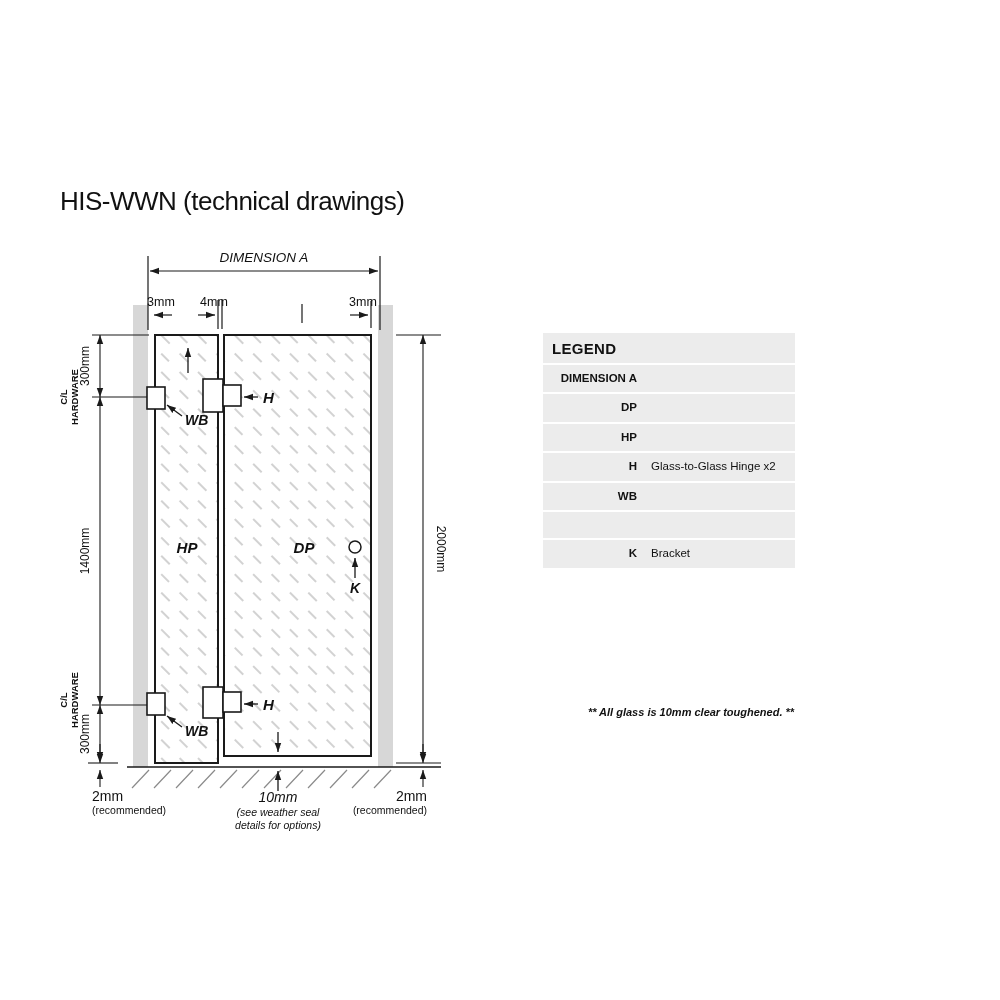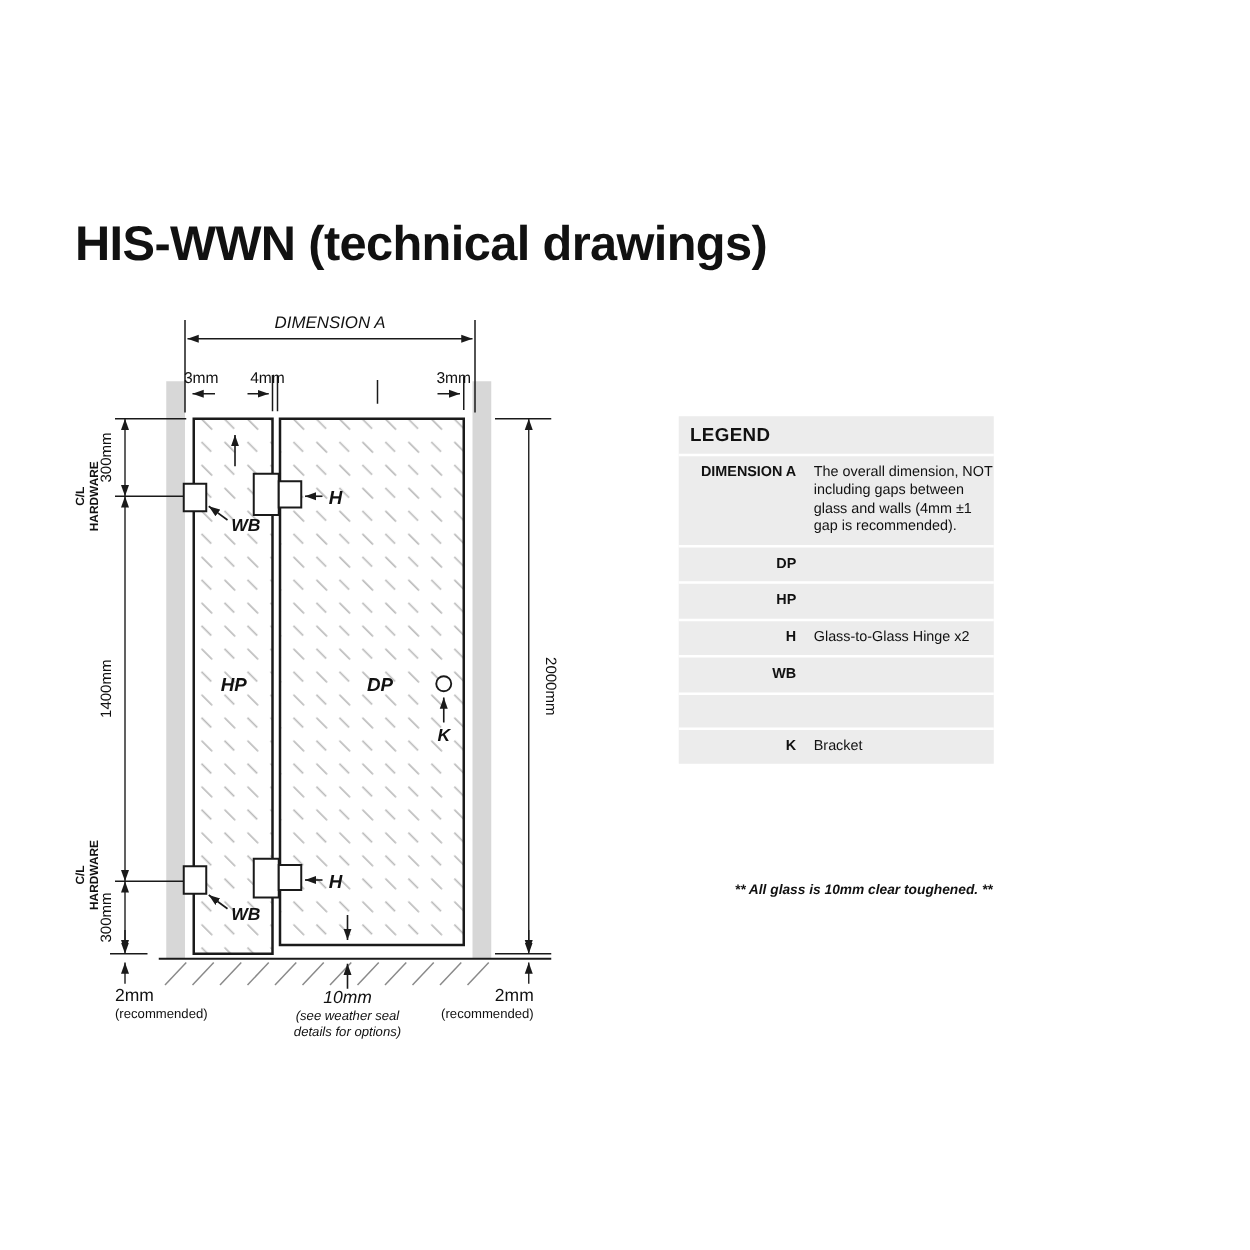--- a/index.html
+++ b/index.html
@@ -1,18 +1,18 @@
 <!DOCTYPE html>
 <html><head>
 <meta charset="utf-8">
 <style>
   html,body{margin:0;padding:0;background:#fff;}
   .page{position:relative;width:1000px;height:1000px;background:#fff;overflow:hidden;
         font-family:"Liberation Sans", sans-serif;color:#111;}
-  .title{position:absolute;left:60px;top:174px;font-size:39px;font-weight:bold;
+  .title{position:absolute;left:60px;top:186px;font-size:26px;font-weight:normal;
          letter-spacing:-0.5px;white-space:nowrap;}
   svg.drawing{position:absolute;left:0;top:0;}
   svg.drawing text{font-family:"Liberation Sans", sans-serif;fill:#111;}
   .dimtxt{font-size:12px;}
   .gaptxt{font-size:12.5px;}
   .cltxt{font-size:9.5px;font-weight:bold;}
   .lbl{font-size:15px;font-weight:bold;font-style:italic;}
   .lbl-sm{font-size:14px;font-weight:bold;font-style:italic;}
   .ital{font-style:italic;}
   .note{font-size:10.5px;}
@@ -169,21 +169,20 @@
     <text class="note ital" x="278" y="829" text-anchor="middle">details for options)</text>
     <text class="mmtxt" x="427" y="801" text-anchor="end">2mm</text>
     <text class="note" x="427" y="814" text-anchor="end">(recommended)</text>
   </svg>
 
   <div class="legend">
     <div class="lg-header">LEGEND</div>
     <div>
         <div class="lg-row">
           <div class="lg-term">DIMENSION A</div>
-          <div class="lg-desc">The overall dimension, NOT including gaps between glass and walls (4mm ±1 gap is recommended).</div>
         </div>
         <div class="lg-row">
           <div class="lg-term">DP</div>
         </div>
         <div class="lg-row">
           <div class="lg-term">HP</div>
         </div>
         <div class="lg-row">
           <div class="lg-term">H</div>
           <div class="lg-desc">Glass-to-Glass Hinge x2</div>

